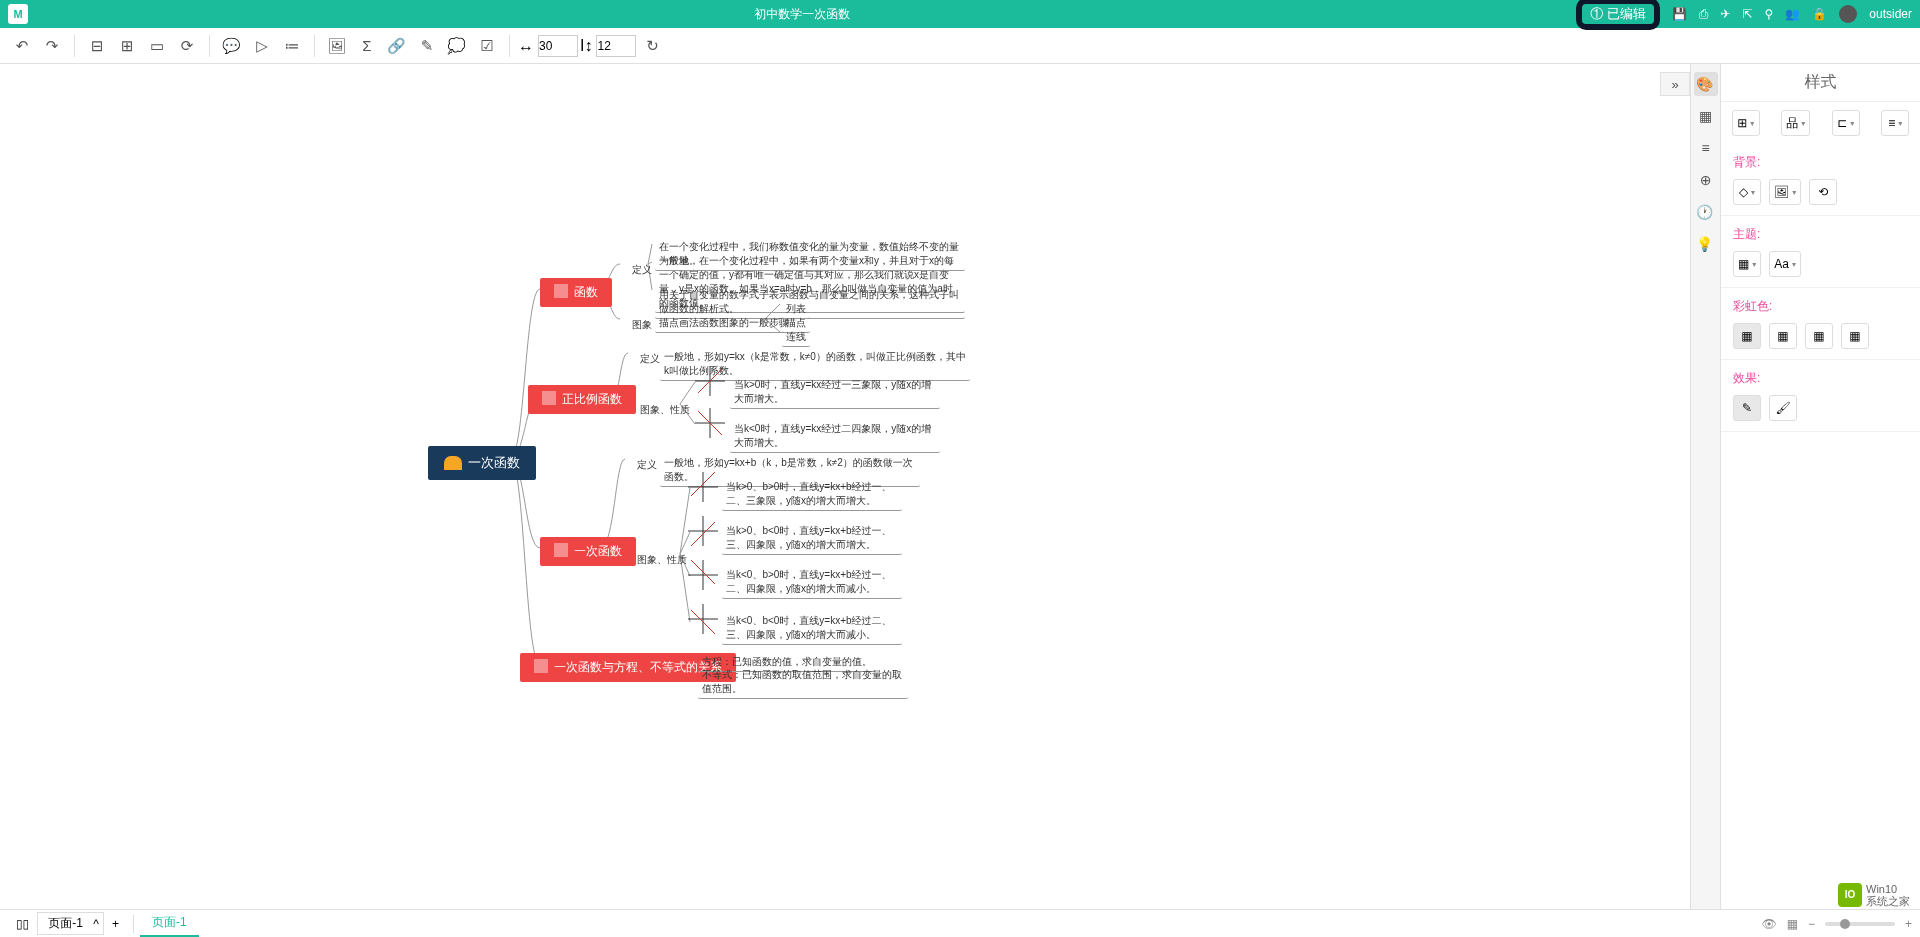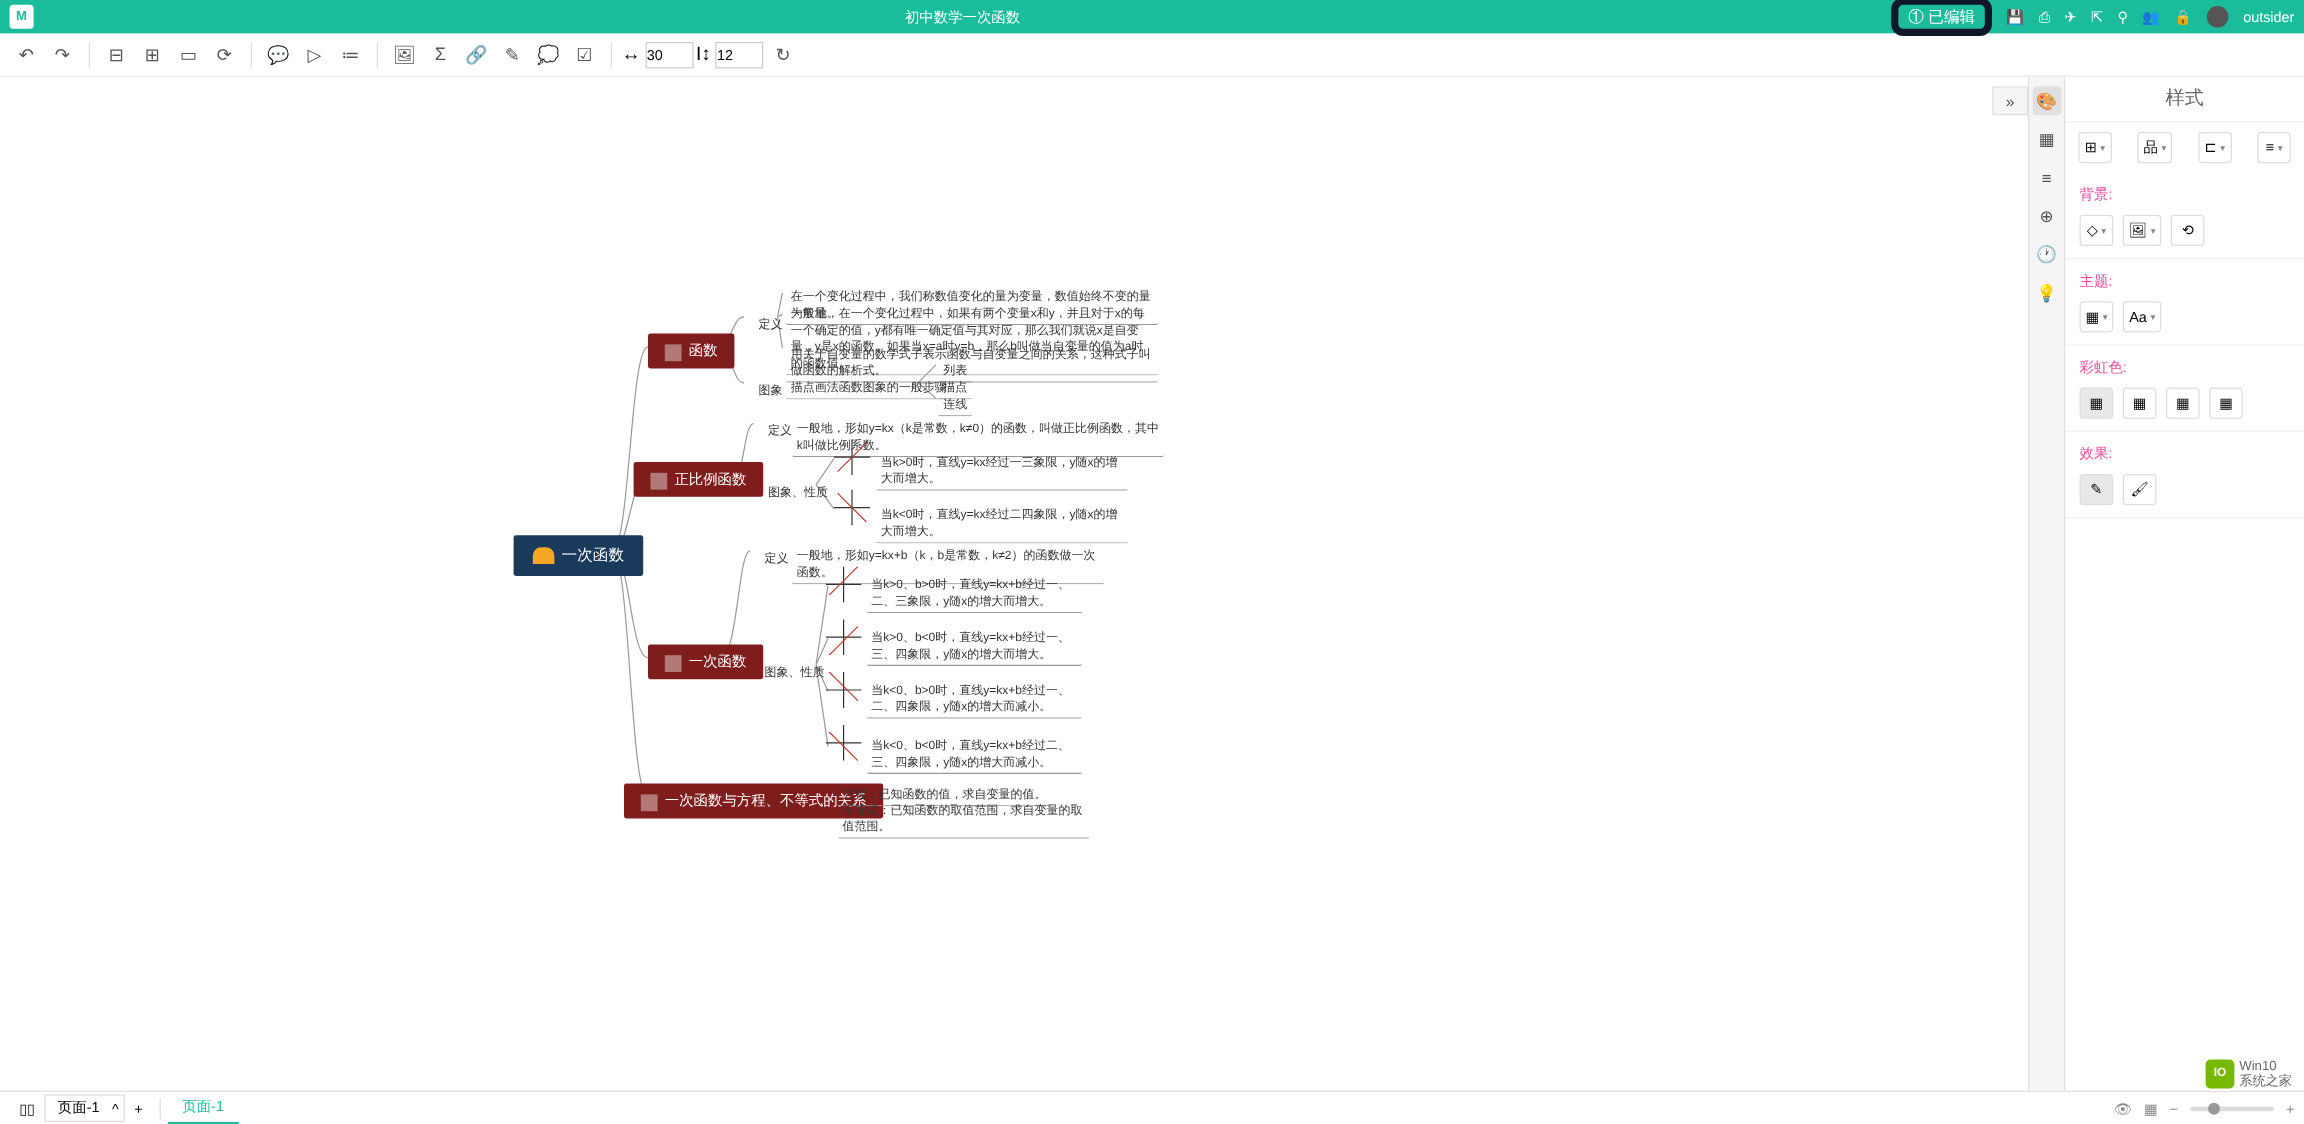--- a/index.html
+++ b/index.html
@@ -47,21 +47,21 @@
 .bottombar .tab { padding: 4px 12px; color: #1abc9c; border-bottom: 2px solid #1abc9c; }
 .bottombar .right { margin-left: auto; display: flex; align-items: center; gap: 10px; color: #888; }
 .bottombar .slider { width: 70px; height: 4px; background: #ddd; border-radius: 2px; position: relative; }
 .bottombar .slider .thumb { position: absolute; left: 15px; top: -3px; width: 10px; height: 10px; background: #999; border-radius: 50%; }
 
 
 .mindmap { position: absolute; top: 0; left: 0; width: 100%; height: 100%; }
 .node { position: absolute; font-size: 11px; padding: 4px 10px; border-radius: 2px; white-space: nowrap; }
 .node.root { background: #1a3a5c; color: #fff; padding: 8px 16px; font-size: 13px; display: flex; align-items: center; gap: 6px; }
 .node.root .ricon { width: 18px; height: 14px; background: #f5a623; border-radius: 7px 7px 0 0; }
-.node.sub { background: #7f1d1d; color: #fff; padding: 6px 14px; font-size: 12px; display: flex; align-items: flex-end; gap: 6px; }
+.node.sub { background: #ef4444; color: #fff; padding: 6px 14px; font-size: 12px; display: flex; align-items: flex-start; gap: 6px; }
 .node.sub .sicon { width: 14px; height: 14px; background: rgba(255,255,255,0.4); }
 .node.leaf { color: #333; border-bottom: 1px solid #999; background: transparent; padding: 2px 4px; font-size: 10px; }
 .node.label { color: #333; font-size: 10px; background: transparent; }
 .graph-thumb { position: absolute; width: 30px; height: 30px; }
 
 
 .watermark { position: absolute; bottom: 30px; right: 10px; display: flex; align-items: center; gap: 4px; font-size: 11px; color: #666; }
 .watermark .wlogo { width: 24px; height: 24px; background: #76b900; border-radius: 4px; color: #fff; display: flex; align-items: center; justify-content: center; font-weight: bold; font-size: 10px; }
 .watermark .wtext { display: flex; flex-direction: column; line-height: 1.1; }
 </style>

